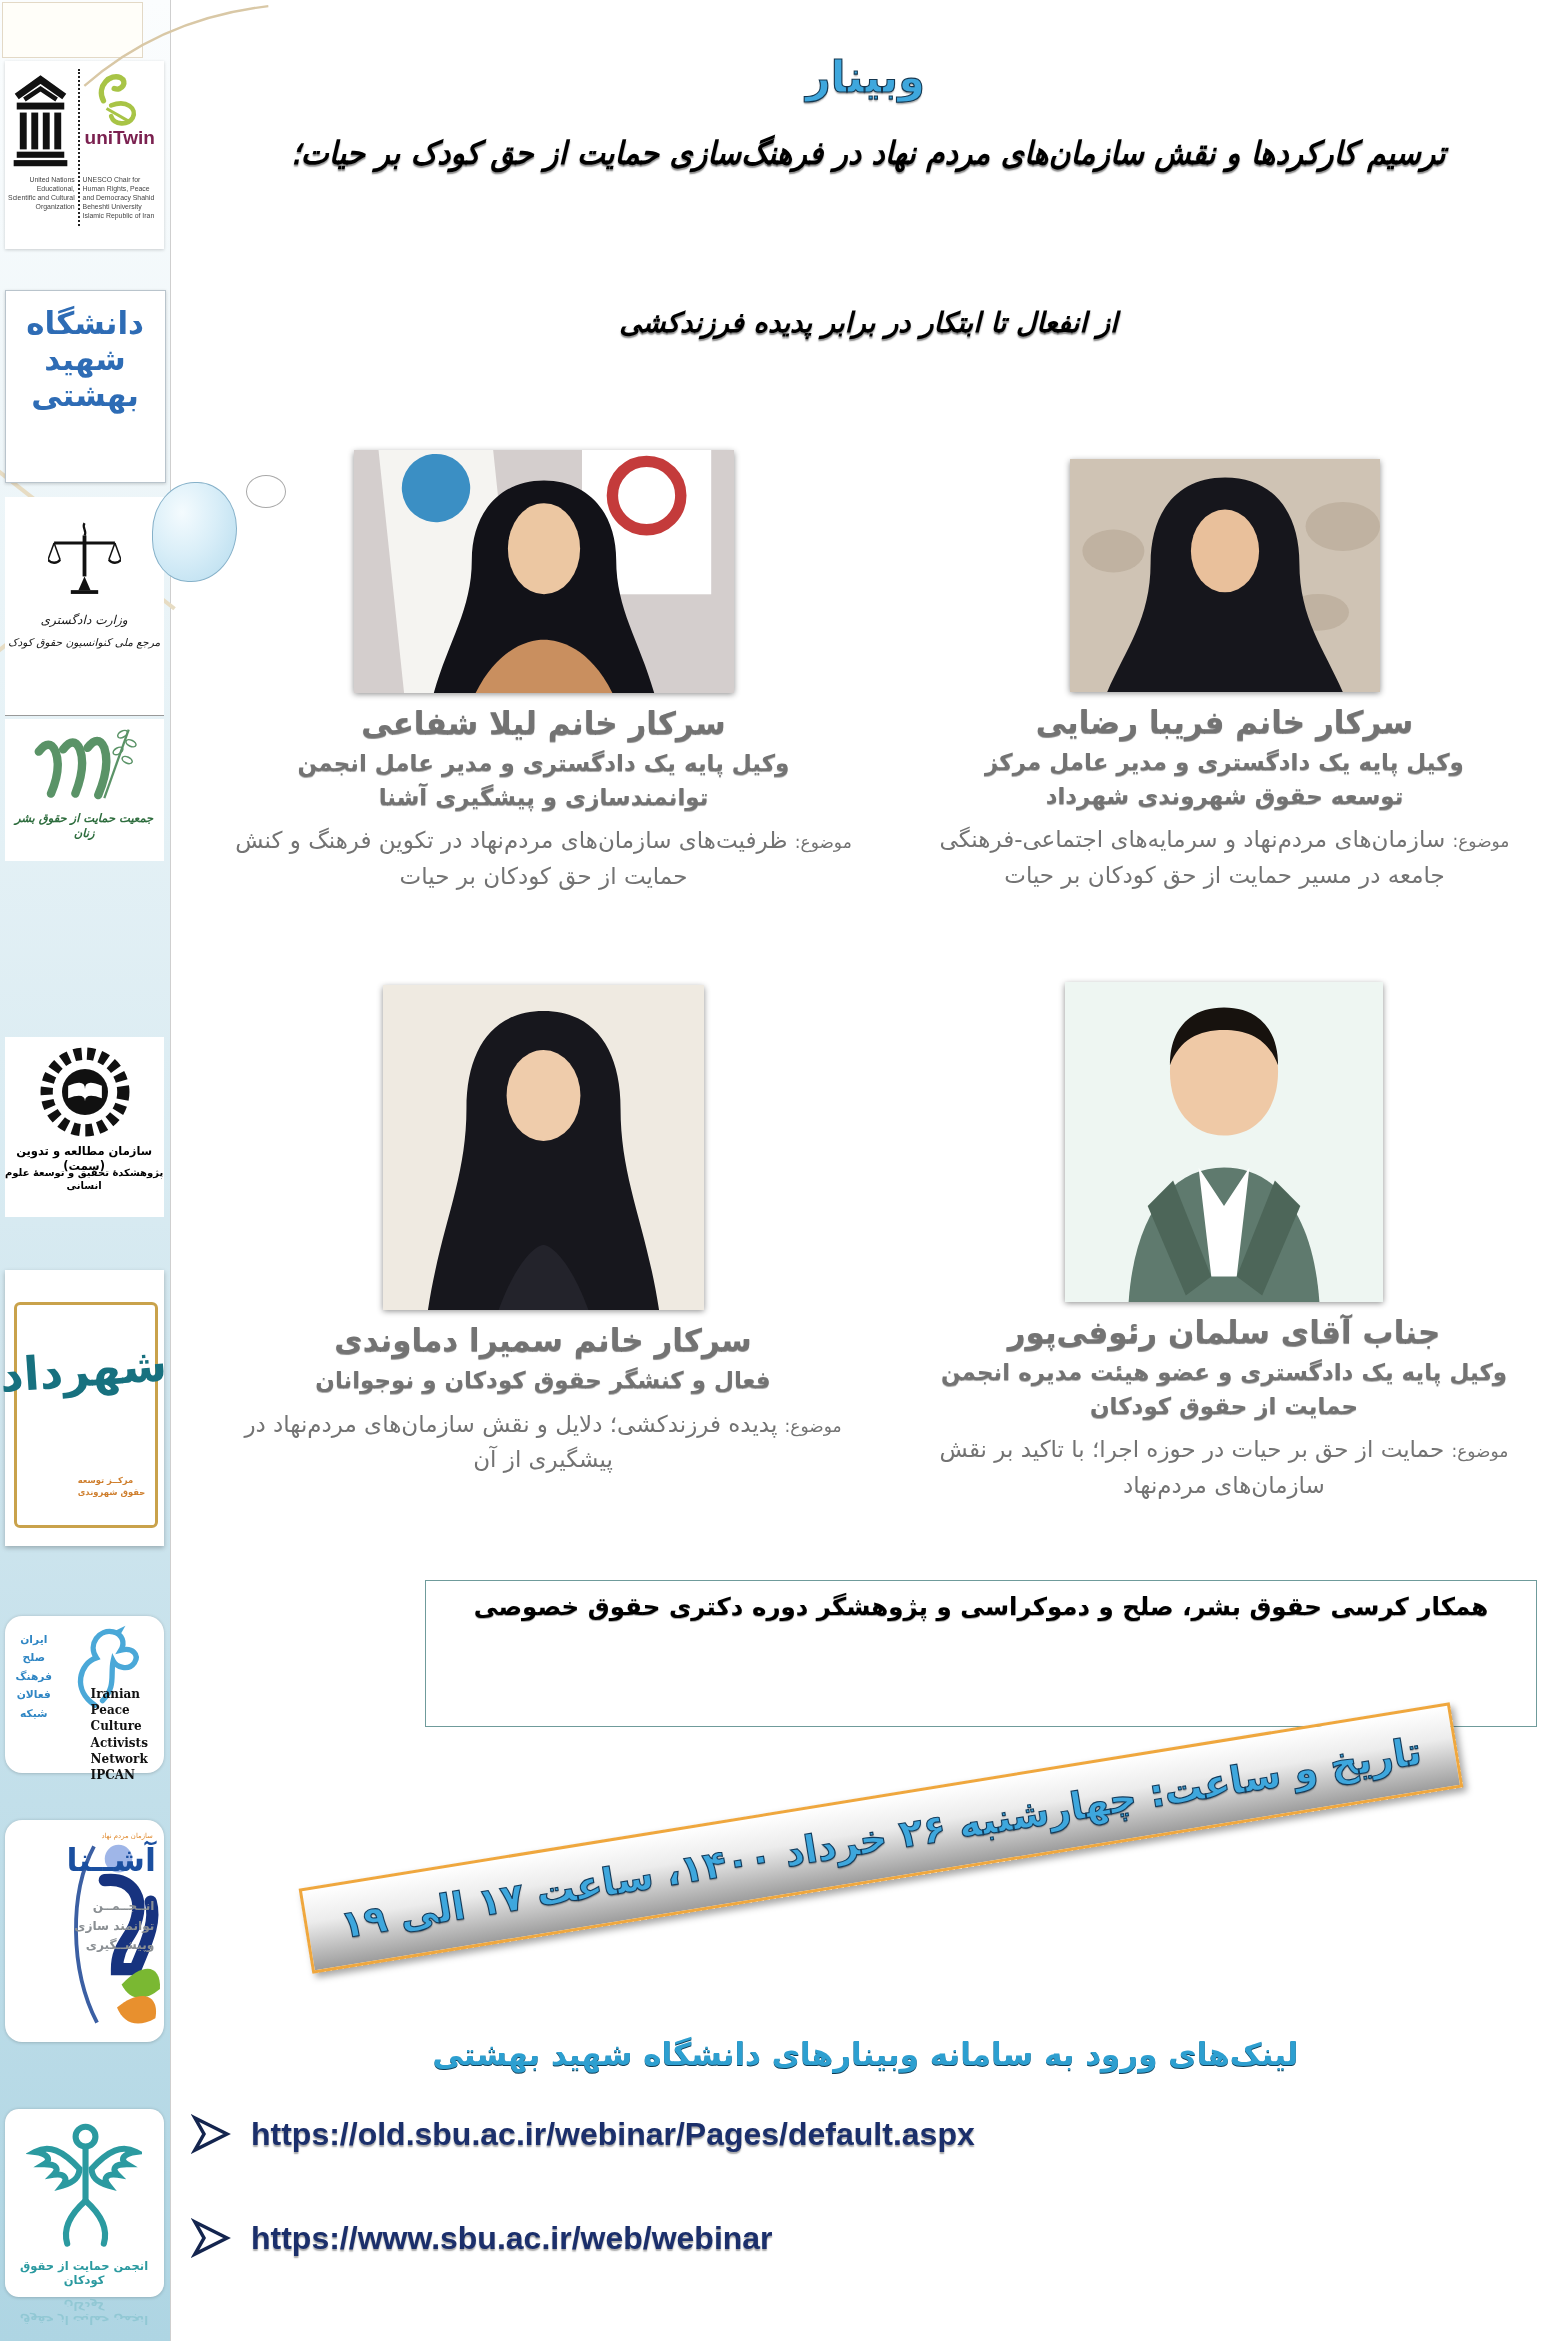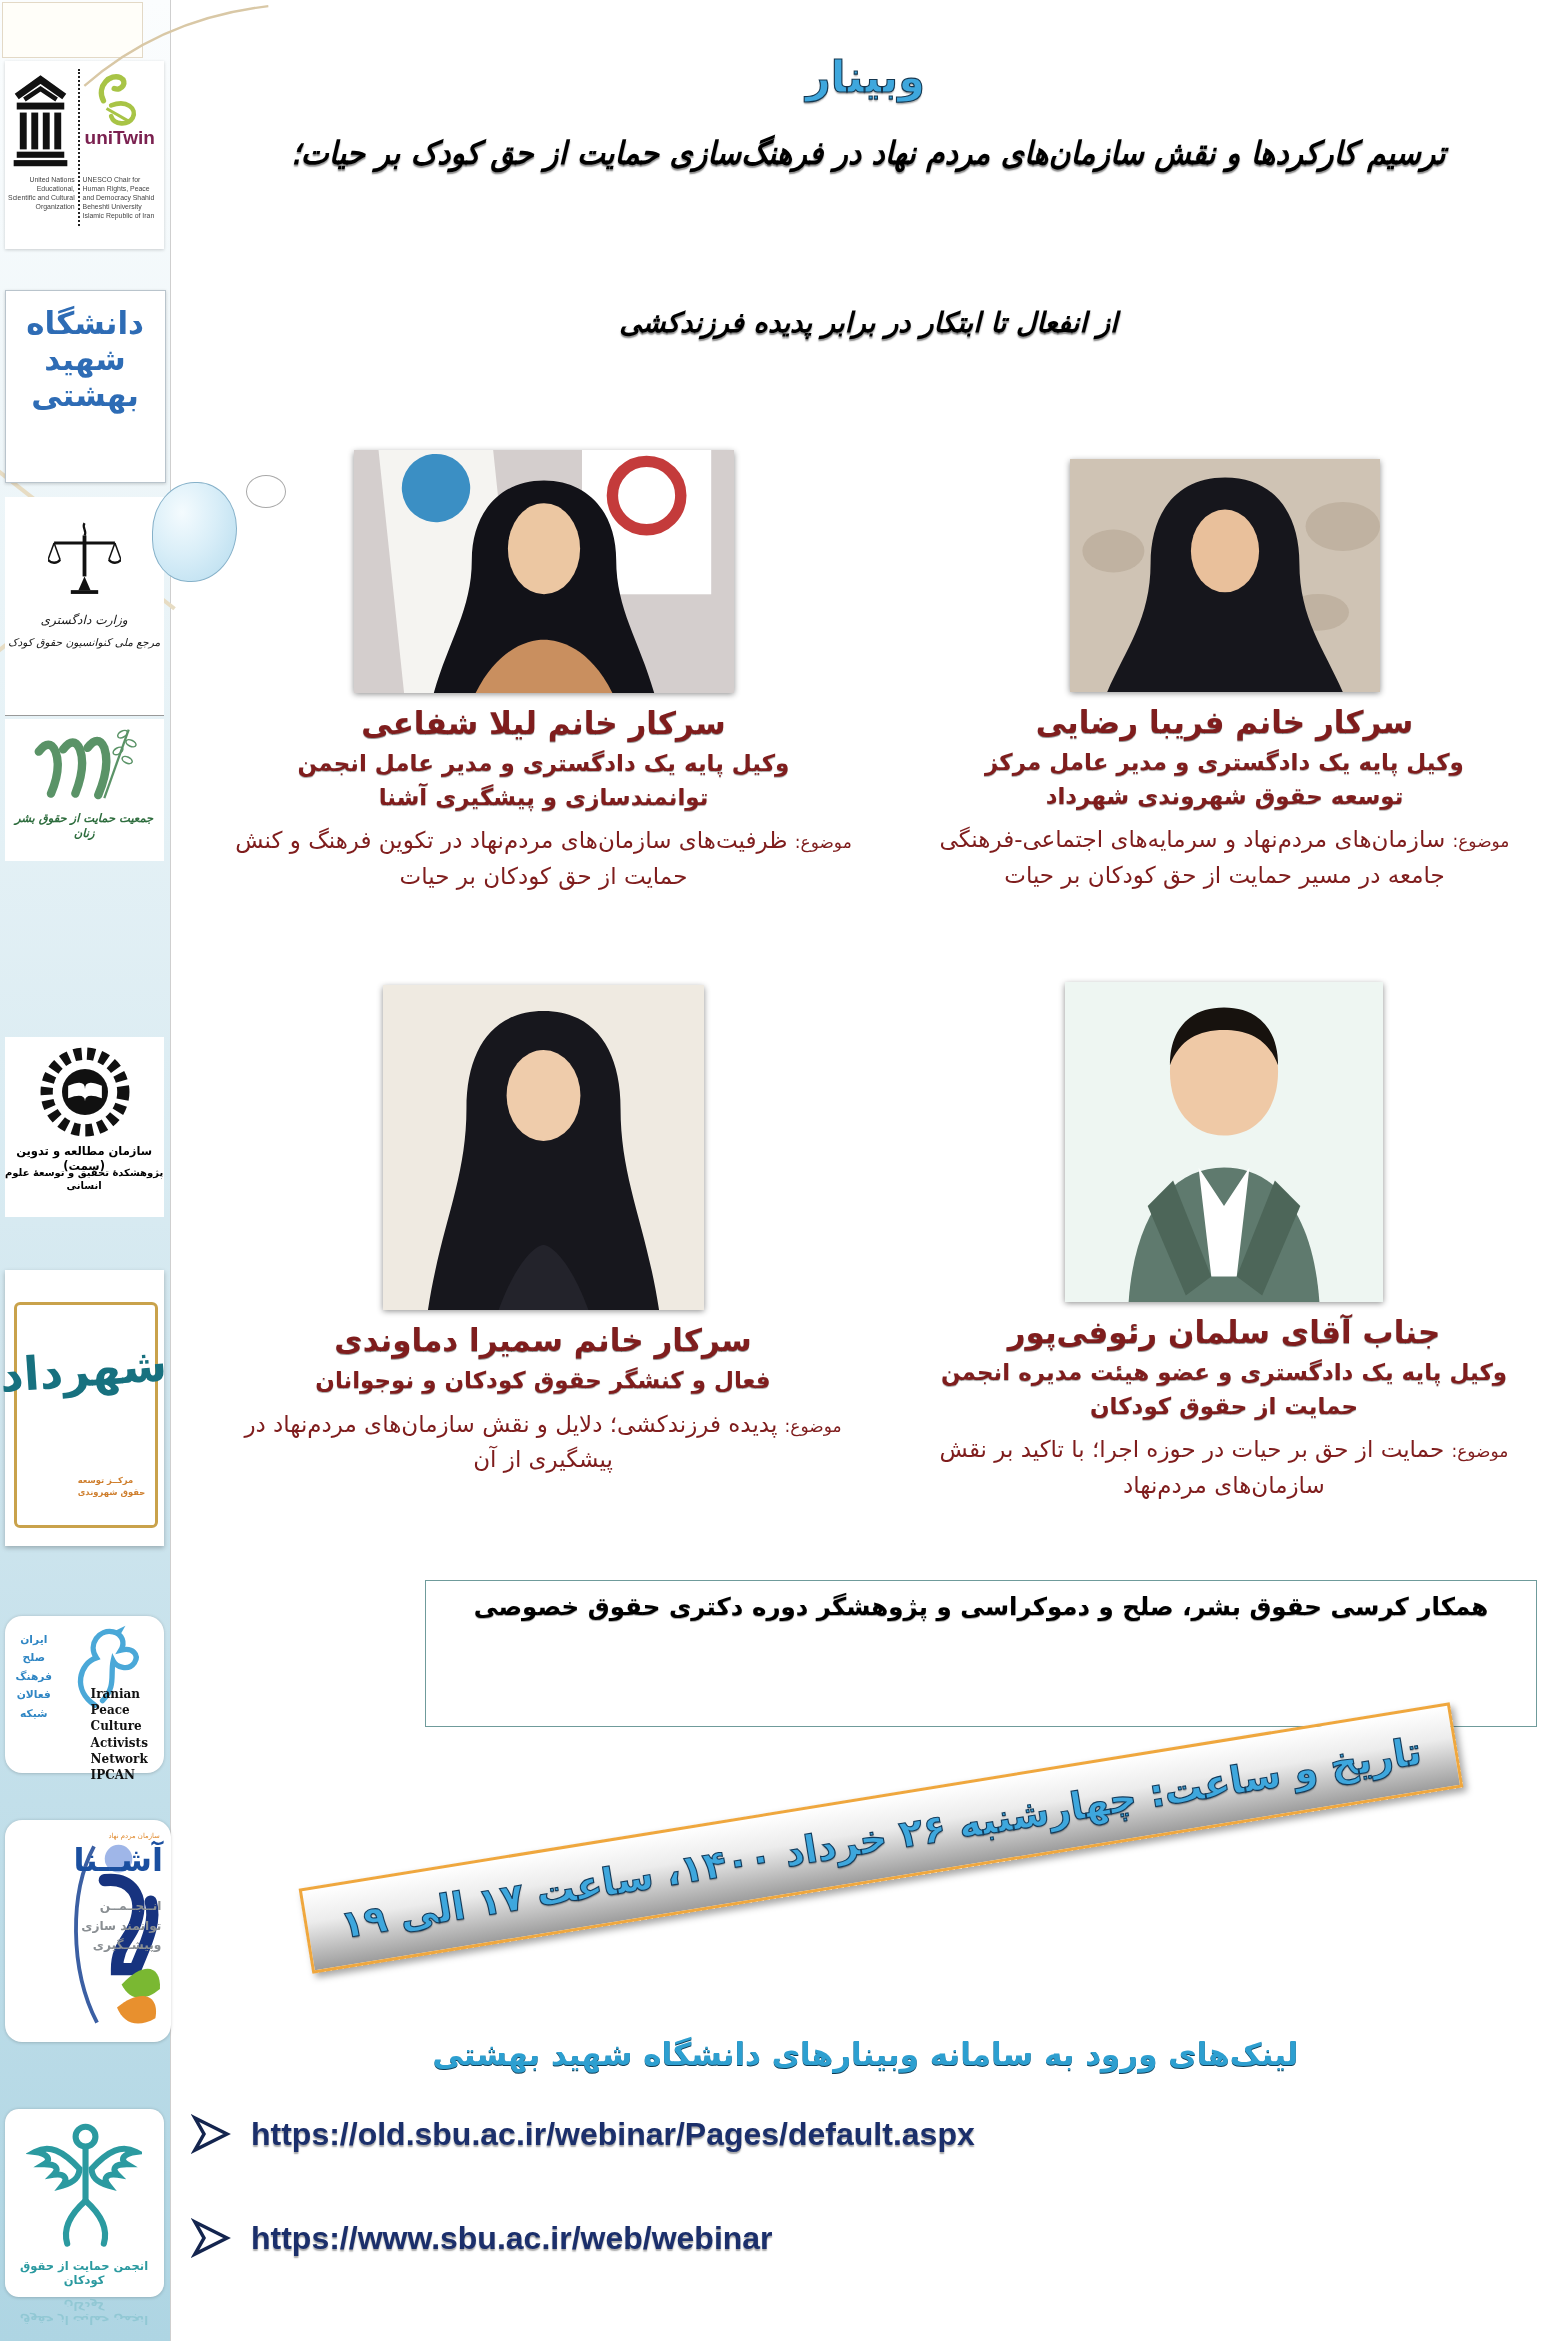--- a/index.html
+++ b/index.html
@@ -30,21 +30,21 @@
   #webinar-label{left:170px;top:52px;width:1391px;text-align:center;
     font-size:43px;font-weight:bold;color:#3ea7dd;-webkit-text-stroke:1.1px #14364f;
     text-shadow:0 1.5px 1.5px rgba(0,0,0,.35);}
   #title1{left:176px;top:134px;width:1385px;text-align:center;white-space:nowrap;
     font-size:32px;font-weight:bold;font-style:italic;direction:rtl;color:#000;
     transform:scaleX(.93);transform-origin:center;text-shadow:0 1.5px 1.5px rgba(0,0,0,.45);}
   #title2{left:176px;top:306px;width:1385px;text-align:center;direction:rtl;
     font-size:27.6px;font-weight:bold;font-style:italic;color:#000;text-shadow:0 1.5px 1.5px rgba(0,0,0,.45);}
 
   
-  .spk{position:absolute;text-align:center;direction:rtl;color:#7f1d1d;}
+  .spk{position:absolute;text-align:center;direction:rtl;color:#737373;}
   .photo{margin:0 auto;overflow:hidden;box-shadow:0 2.3px 6.1px rgba(0,0,0,.45);background:#ddd;}
   .photo svg{display:block;width:100%;height:100%;}
   .name{font-size:31px;font-weight:bold;margin-top:12.2px;text-shadow:0 0.8px 0.8px rgba(0,0,0,.45);}
   .role{font-size:23px;font-weight:bold;line-height:1.45;margin-top:6.1px;text-shadow:0 0.8px 0.8px rgba(0,0,0,.35);}
   .topic{font-size:23px;line-height:1.55;margin-top:9.2px;}
   .topic .pfx{font-size:17px;}
 
   
   #mod-box{left:425px;top:1580px;width:1110px;height:145px;border:1.5px solid #6f9b9b;
     text-align:center;direction:rtl;color:#000;}
@@ -184,21 +184,21 @@
         <path d="M84 14 L100 6 L92 20" fill="#4aa8d8"></path>
       </svg>
       <div class="abs ipcan-en" style="left:58px;top:70px;">
         <div>Iranian Peace</div>
         <div>Culture Activists</div>
         <div>Network</div>
         <div>IPCAN</div>
       </div>
     </div>
 
-    <div class="card rounded" style="top:1820px;height:222px;padding-left:7px;">
+    <div class="card rounded" style="top:1820px;height:222px;">
       <svg class="abs" style="left:66px;top:10.7px;" width="92" height="201" viewBox="0 0 120 262">
         <path d="M30 20 C-2 80 -2 180 34 250" fill="none" stroke="#3b5fa3" stroke-width="5"></path>
         <circle cx="62" cy="36" r="18" fill="#9fb6e8"></circle>
         <path d="M44 64 C78 60 96 84 84 120 C76 142 60 150 60 180 L84 180 C96 150 112 120 104 92" fill="none" stroke="#17337f" stroke-width="16" stroke-linecap="round"></path>
         <path d="M66 200 C96 168 118 176 116 206 C94 224 76 220 66 200 Z" fill="#7ab832"></path>
         <path d="M60 230 C92 204 116 214 110 244 C86 258 68 250 60 230 Z" fill="#e8902e"></path>
       </svg>
       <div class="abs" style="right:10.7px;top:12.2px;color:#e08a2e;font-size:6.9px;direction:rtl;">سازمان مردم نهاد</div>
       <div class="abs" style="right:7.7px;top:21.4px;color:#1a4fa0;font-weight:bold;font-size:32px;direction:rtl;">آشــنا</div>
       <div class="abs" style="right:9.2px;top:77px;color:#8a8f93;font-weight:bold;font-size:12.2px;direction:rtl;line-height:1.6;text-align:right;">

